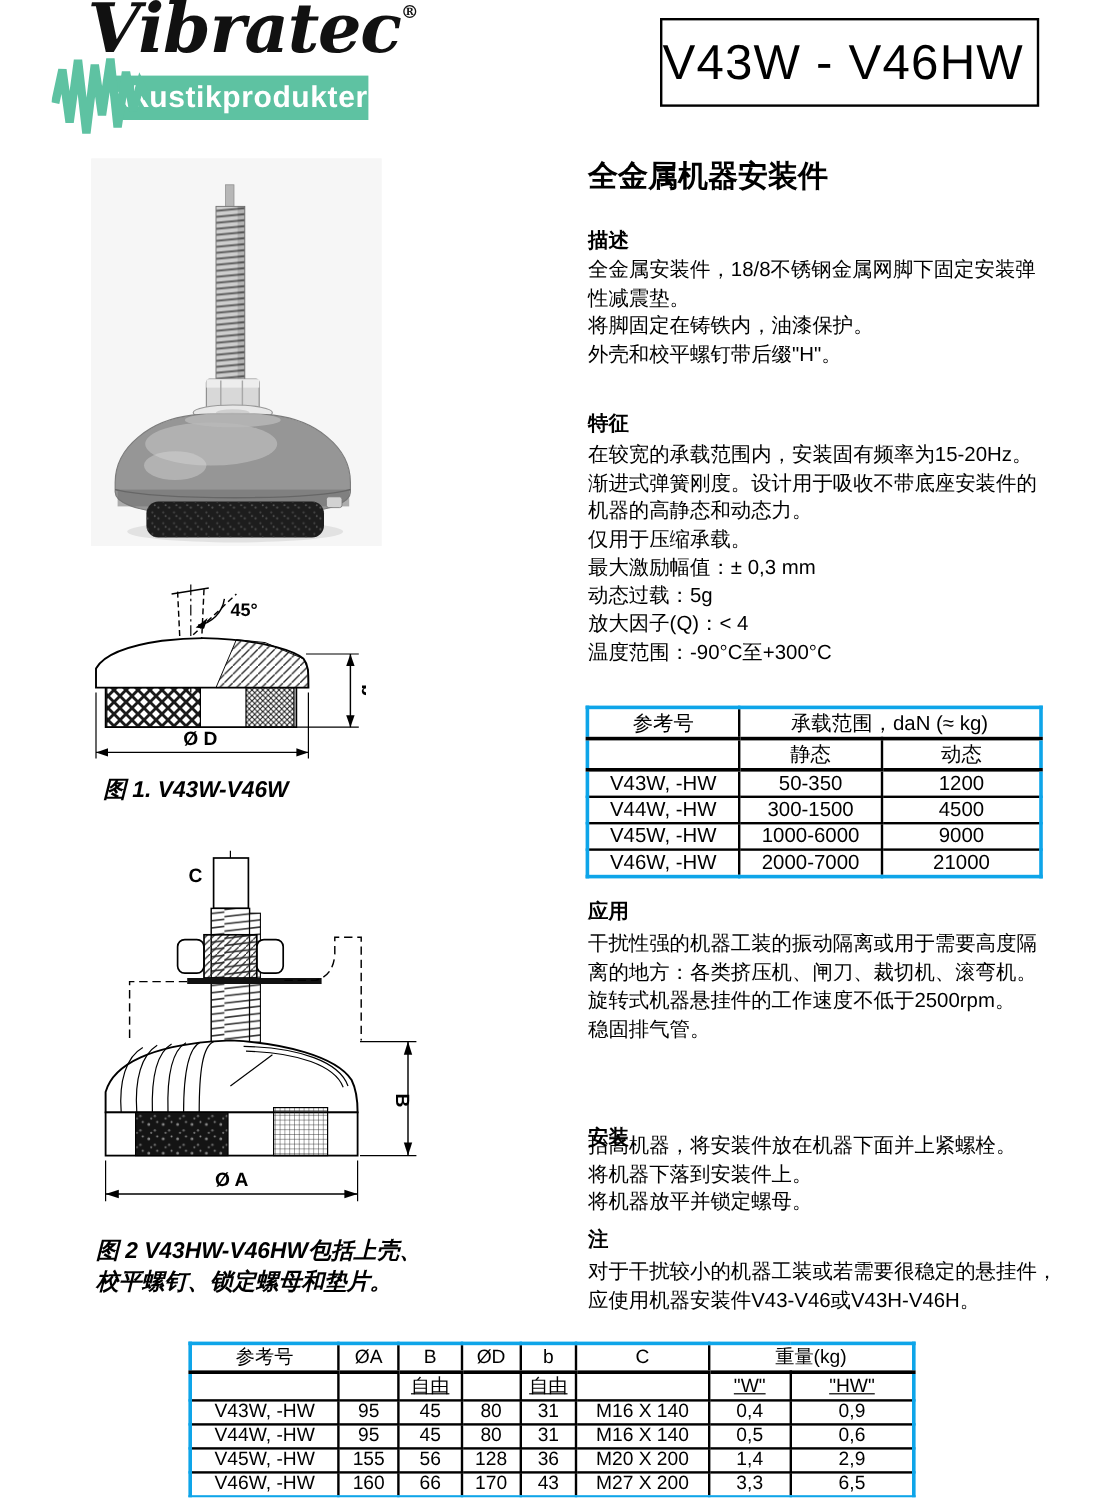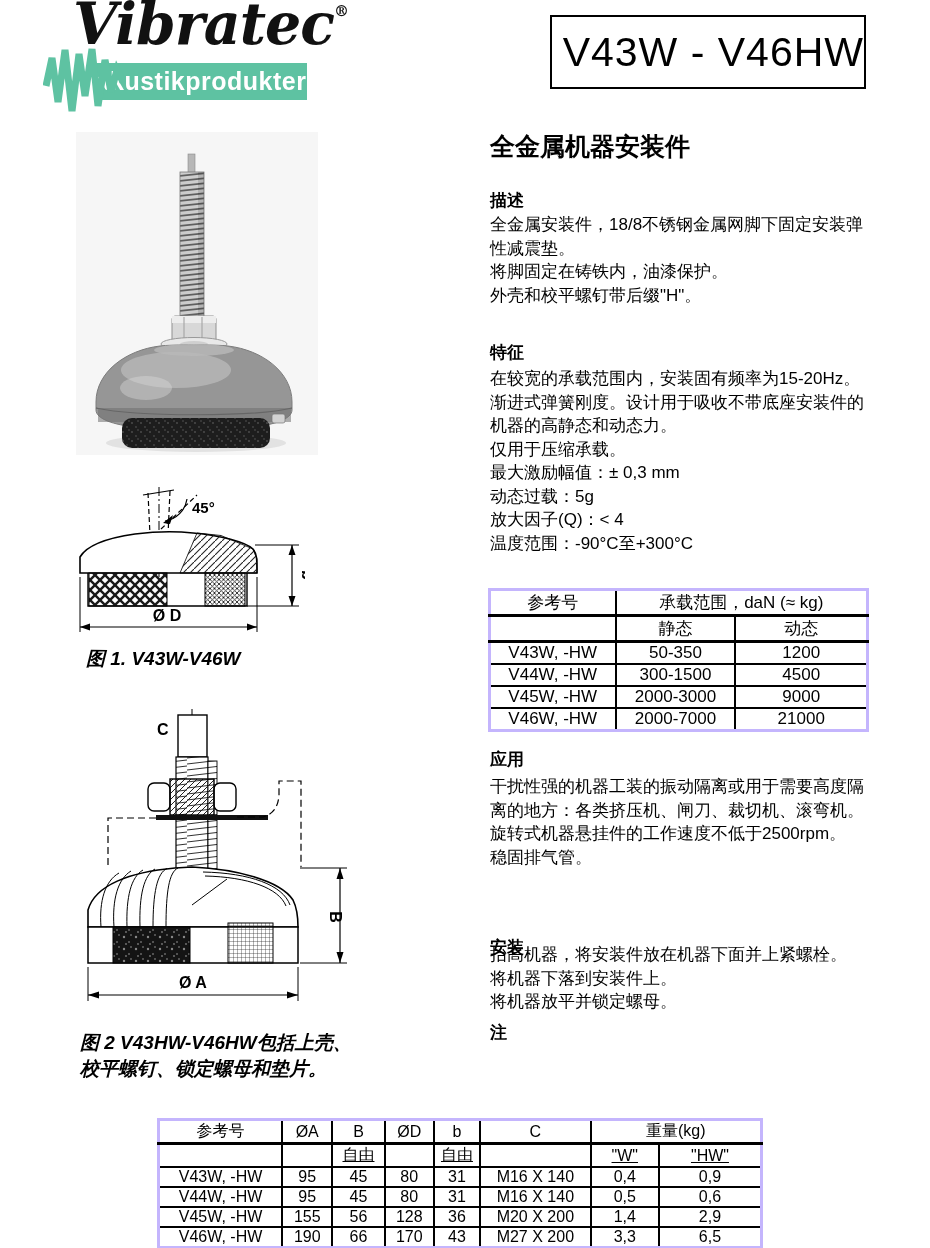--- a/index.html
+++ b/index.html
@@ -11,34 +11,34 @@
   .abs { position:absolute; }
 
   
   .brand-text { font-family:"DejaVu Serif","Liberation Serif",serif; font-style:italic; font-weight:bold;
                 font-size:57px; color:#111; letter-spacing:-1px; white-space:nowrap; }
   .brand-reg  { font-size:15px; font-style:normal; vertical-align:28px; }
   .tagline-banner { background:#5ec2a2; color:#fff; font-weight:bold; font-size:25px;
                     text-align:center; line-height:37px; letter-spacing:0.5px; }
 
   
-  .model-box { border:2px solid #000; text-align:right; font-size:41px; line-height:70px;
+  .model-box { border:2px solid #000; text-align:left; font-size:41px; line-height:70px;
                letter-spacing:1px; white-space:nowrap; }
 
   
   .h-main { font-size:25px; font-weight:bold; white-space:nowrap; }
   .h-sec  { font-size:17px; font-weight:bold; white-space:nowrap; }
   .bodyblock { font-size:17px; line-height:23.5px; }
   .bodyblock div { white-space:nowrap; }
 
   
   .fig-caption { font-style:italic; font-weight:600; font-size:19px; line-height:26px; white-space:nowrap; }
 
   
-  table.spec { border-collapse:collapse; table-layout:fixed; border:3px solid #c4b5fd; }
+  table.spec { border-collapse:collapse; table-layout:fixed; border:3px solid #0ea5e9; }
   table.spec td { border:2px solid #000; text-align:center; padding:0; overflow:hidden; white-space:nowrap; }
   .load-t td { font-size:17px; }
   .dim-t td  { font-size:16px; }
   tr.thickb td { border-bottom-width:3px; }
 
   .photo-box { background:#f6f6f6; }
   svg text { font-family:"Liberation Sans","DejaVu Sans",sans-serif; }
 </style>
 </head>
 <body>
@@ -269,21 +269,21 @@
       <td>50-350</td>
       <td>1200</td>
     </tr>
     <tr style="height:20px;">
       <td>V44W, -HW</td>
       <td>300-1500</td>
       <td>4500</td>
     </tr>
     <tr style="height:20px;">
       <td>V45W, -HW</td>
-      <td>2000-3000</td>
+      <td>1000-6000</td>
       <td>9000</td>
     </tr>
     <tr style="height:20px;">
       <td>V46W, -HW</td>
       <td>2000-7000</td>
       <td>21000</td>
     </tr>
   </tbody>
     </table>
 
@@ -296,20 +296,24 @@
   </div>
 
   <div class="abs h-sec" style="left:490px; top:936px;">安装</div>
   <div class="abs bodyblock" style="left:490px; top:923px;margin-top:20px;">
     <div>抬高机器，将安装件放在机器下面并上紧螺栓。</div>
     <div>将机器下落到安装件上。</div>
     <div>将机器放平并锁定螺母。</div>
   </div>
 
   <div class="abs h-sec" style="left:490px; top:1021px;">注</div>
+  <div class="abs bodyblock" style="left:490px; top:1048px;">
+    <div>对于干扰较小的机器工装或若需要很稳定的悬挂件，</div>
+    <div>应使用机器安装件V43-V46或V43H-V46H。</div>
+  </div>
 
   <table class="spec dim-t abs" style="left:157px; top:1118px; width:606px;">
     <colgroup>
       <col style="width:123px">
         <col style="width:50px">
         <col style="width:52px">
         <col style="width:49px">
       <col style="width:46px">
         <col style="width:110px">
         <col style="width:68px">
@@ -360,21 +364,21 @@
       <td>155</td>
       <td>56</td>
       <td>128</td>
       <td>36</td>
       <td>M20 X 200</td>
       <td>1,4</td>
       <td>2,9</td>
     </tr>
     <tr style="height:19px;">
       <td>V46W, -HW</td>
-      <td>190</td>
+      <td>160</td>
       <td>66</td>
       <td>170</td>
       <td>43</td>
       <td>M27 X 200</td>
       <td>3,3</td>
       <td>6,5</td>
     </tr>
   </tbody>
     </table>
 

